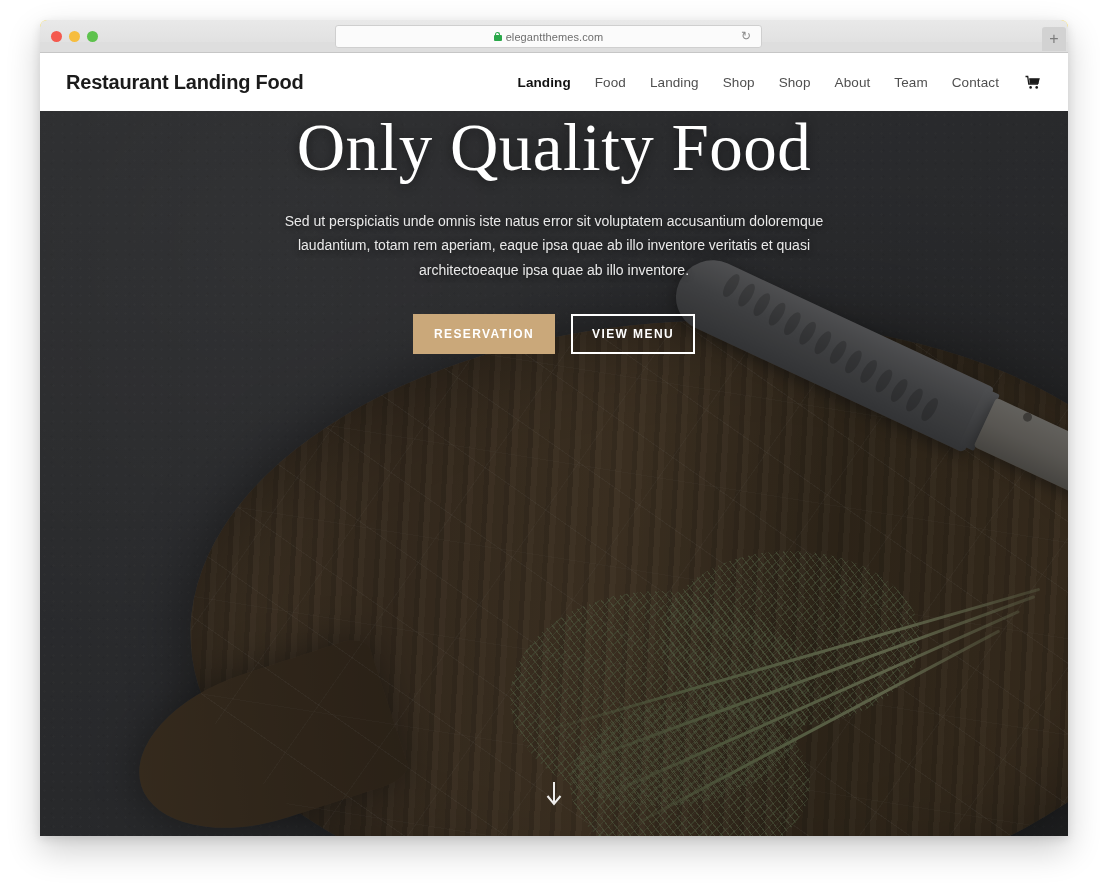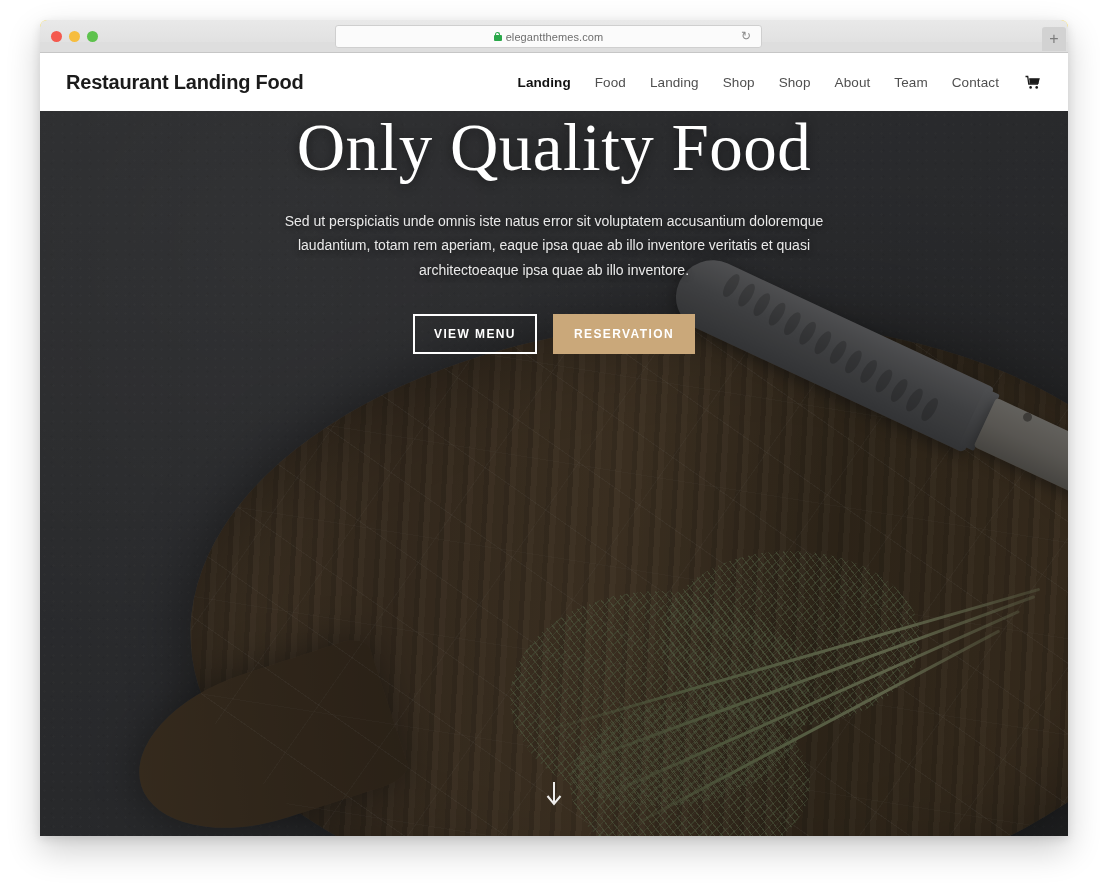--- a/index.html
+++ b/index.html
@@ -489,22 +489,22 @@
         <div class="stem" style="left:110px; top:280px; width:430px; transform: rotate(-28deg);"></div>
       </div>
     </div>
 
     <div class="hero-overlay"></div>
 
     <div class="hero-content">
       <h1 class="hero-title">Only Quality Food</h1>
       <p class="hero-sub">Sed ut perspiciatis unde omnis iste natus error sit voluptatem accusantium doloremque laudantium, totam rem aperiam, eaque ipsa quae ab illo inventore veritatis et quasi architectoeaque ipsa quae ab illo inventore.</p>
       <div class="hero-buttons">
+        <div class="btn btn-solid">RESERVATION</div>
         <div class="btn btn-outline">VIEW MENU</div>
-        <div class="btn btn-solid">RESERVATION</div>
       </div>
     </div>
 
     <div class="scroll-arrow">
       <svg width="18" height="28" viewBox="0 0 18 28" fill="none">
         <path d="M9 1 V21" stroke="#ffffff" stroke-width="2"></path>
         <path d="M2.5 15 L9 23 L15.5 15" stroke="#ffffff" stroke-width="2" fill="none"></path>
       </svg>
     </div>
   </div>

